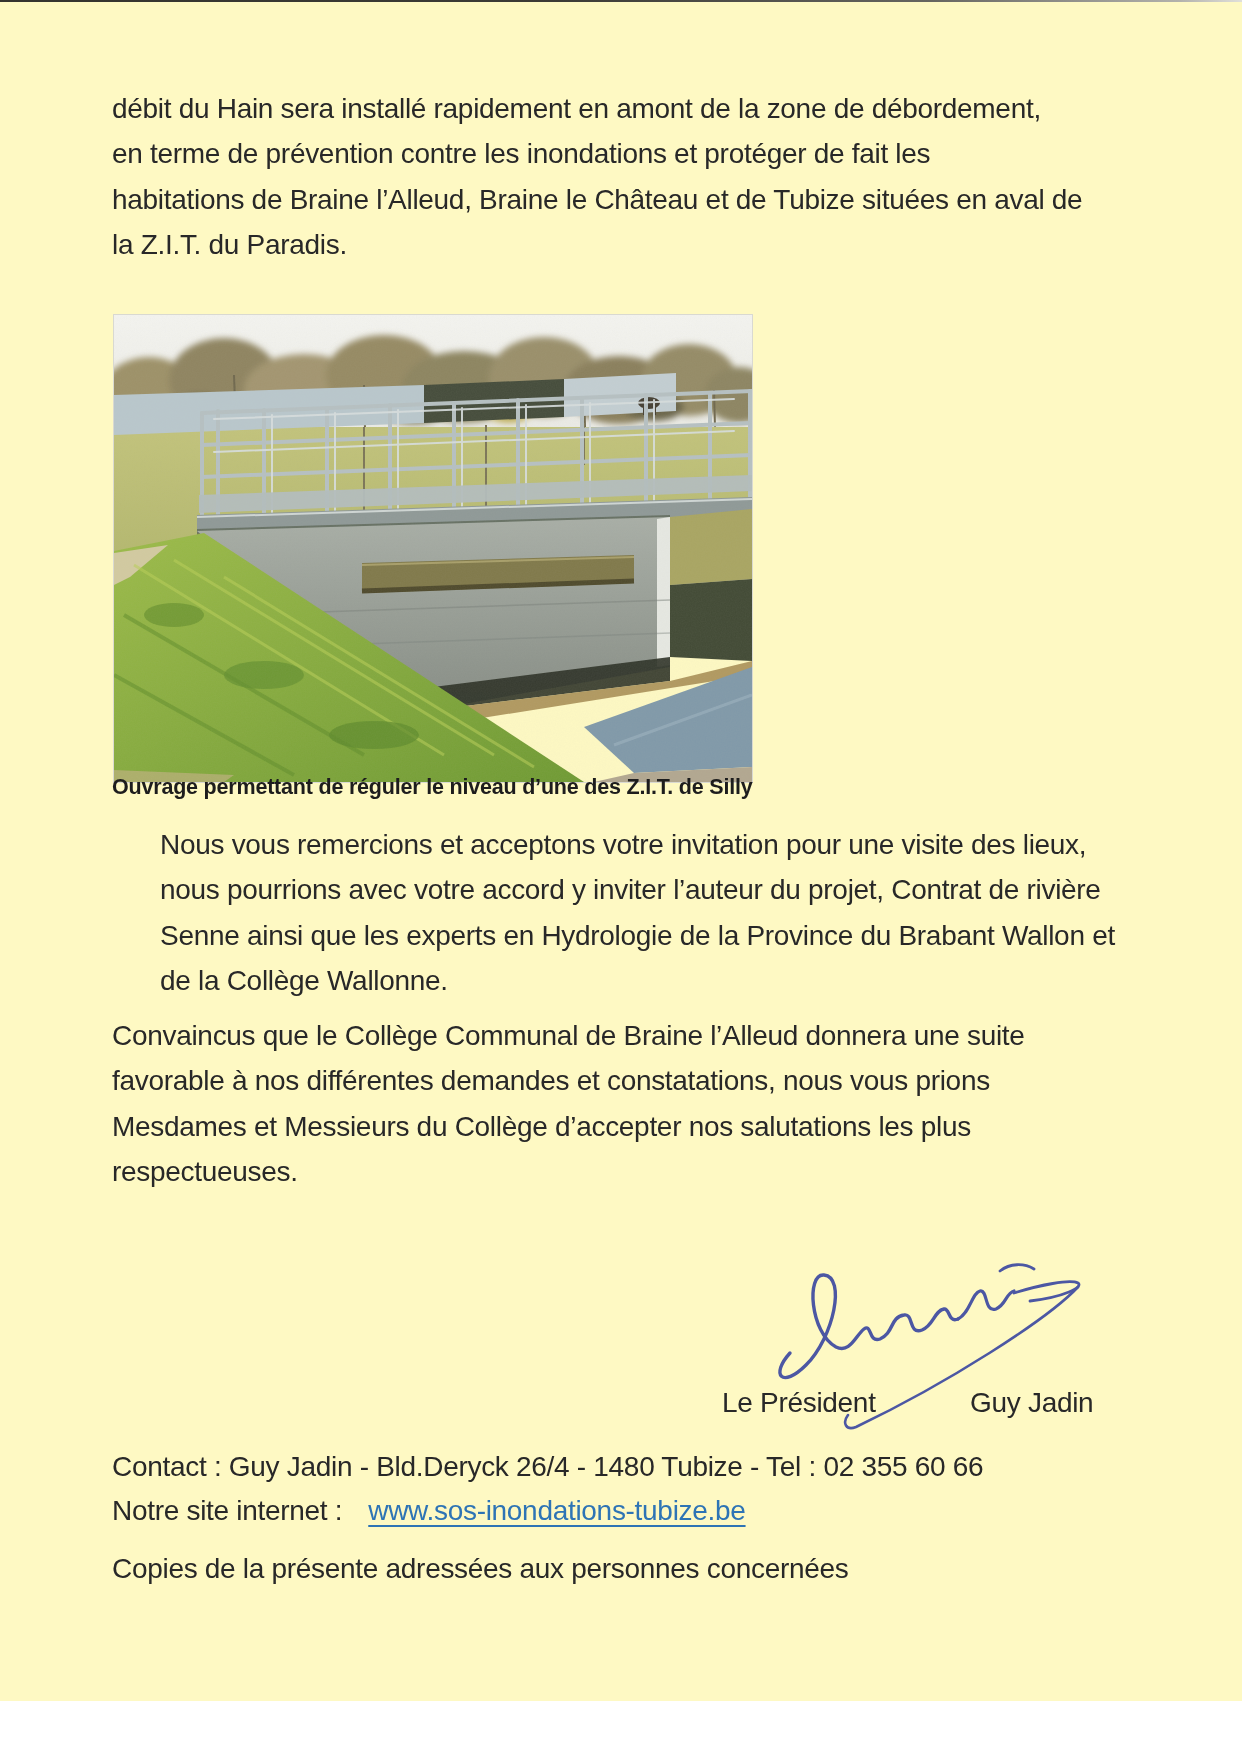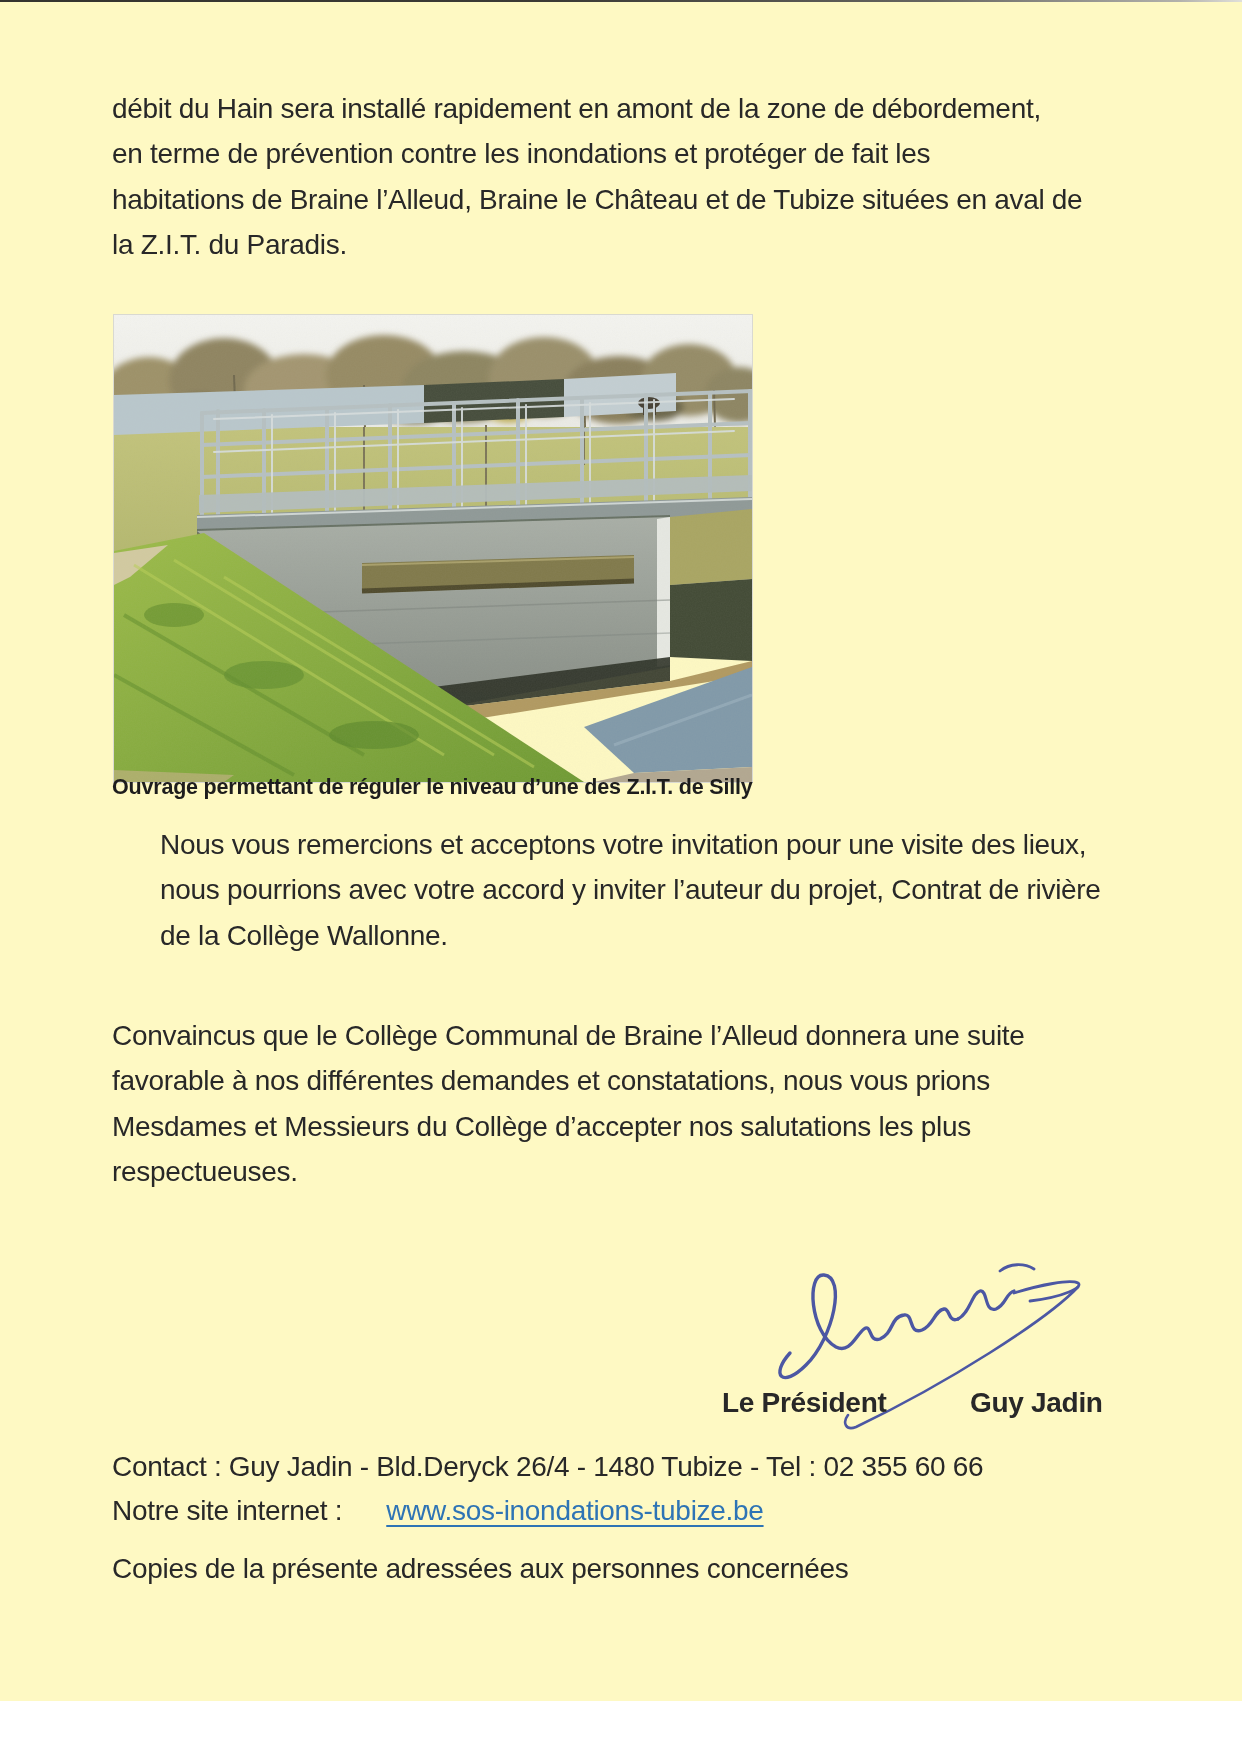--- a/index.html
+++ b/index.html
@@ -31,29 +31,29 @@
     font-size:21.5px;font-weight:bold;letter-spacing:-0.2px;color:#1d1d1d;
     white-space:nowrap;
   }
   .closing-line{
     position:absolute;left:112px;top:1262px;height:45px;line-height:45px;
     font-size:28px;letter-spacing:-0.3px;white-space:nowrap;
   }
   .signature-wrap{
     position:absolute;left:748px;top:1213px;width:345px;height:235px;
   }
-  .sig-caption{position:absolute;top:1380px;height:45px;line-height:45px;font-size:28px;letter-spacing:-0.3px;white-space:nowrap;font-weight:bold;}
+  .sig-caption{position:absolute;top:1380px;height:45px;line-height:45px;font-size:28px;letter-spacing:-0.3px;white-space:nowrap;}
   .sig-title{left:722px;}
   .sig-name{left:932px;margin-left:38px;}
   .footer-line{
     position:absolute;left:112px;height:45px;line-height:45px;
     font-size:28px;letter-spacing:-0.3px;white-space:nowrap;
   }
   .contact-line{top:1444px;}
-  .website-row{top:1488px;display:flex;align-items:center;gap:44px;}
+  .website-row{top:1488px;display:flex;align-items:center;gap:26px;}
   .website-link{
     color:#2e74b5;text-decoration:underline;text-underline-offset:5px;
     text-decoration-thickness:2px;cursor:pointer;
   }
   .copies-line{top:1546px;}
 </style>
 </head>
 <body>
 
 <div class="page">
@@ -207,20 +207,21 @@
 
       <rect x="0" y="0" width="638" height="467" filter="url(#grain)" opacity="0.5" fill="none"></rect>
     </svg>
   </div>
 
   <div class="caption">Ouvrage permettant de réguler le niveau d’une des Z.I.T. de Silly</div>
 
   <div class="para" style="top:822px;margin-left:48px;">
       <div class="line">Nous vous remercions et acceptons votre invitation pour une visite des lieux,</div>
       <div class="line">nous pourrions avec votre accord y inviter l’auteur du projet, Contrat de rivière</div>
+      <div class="line">Senne ainsi que les experts en Hydrologie de la Province du Brabant Wallon et</div>
       <div class="line">de la Collège Wallonne.</div>
     </div>
 
   <div class="para" style="top:1013px;">
       <div class="line">Convaincus que le Collège Communal de Braine l’Alleud donnera une suite</div>
       <div class="line">favorable à nos différentes demandes et constatations, nous vous prions</div>
       <div class="line">Mesdames et Messieurs du Collège d’accepter nos salutations les plus</div>
       <div class="line">respectueuses.</div>
     </div>
 

